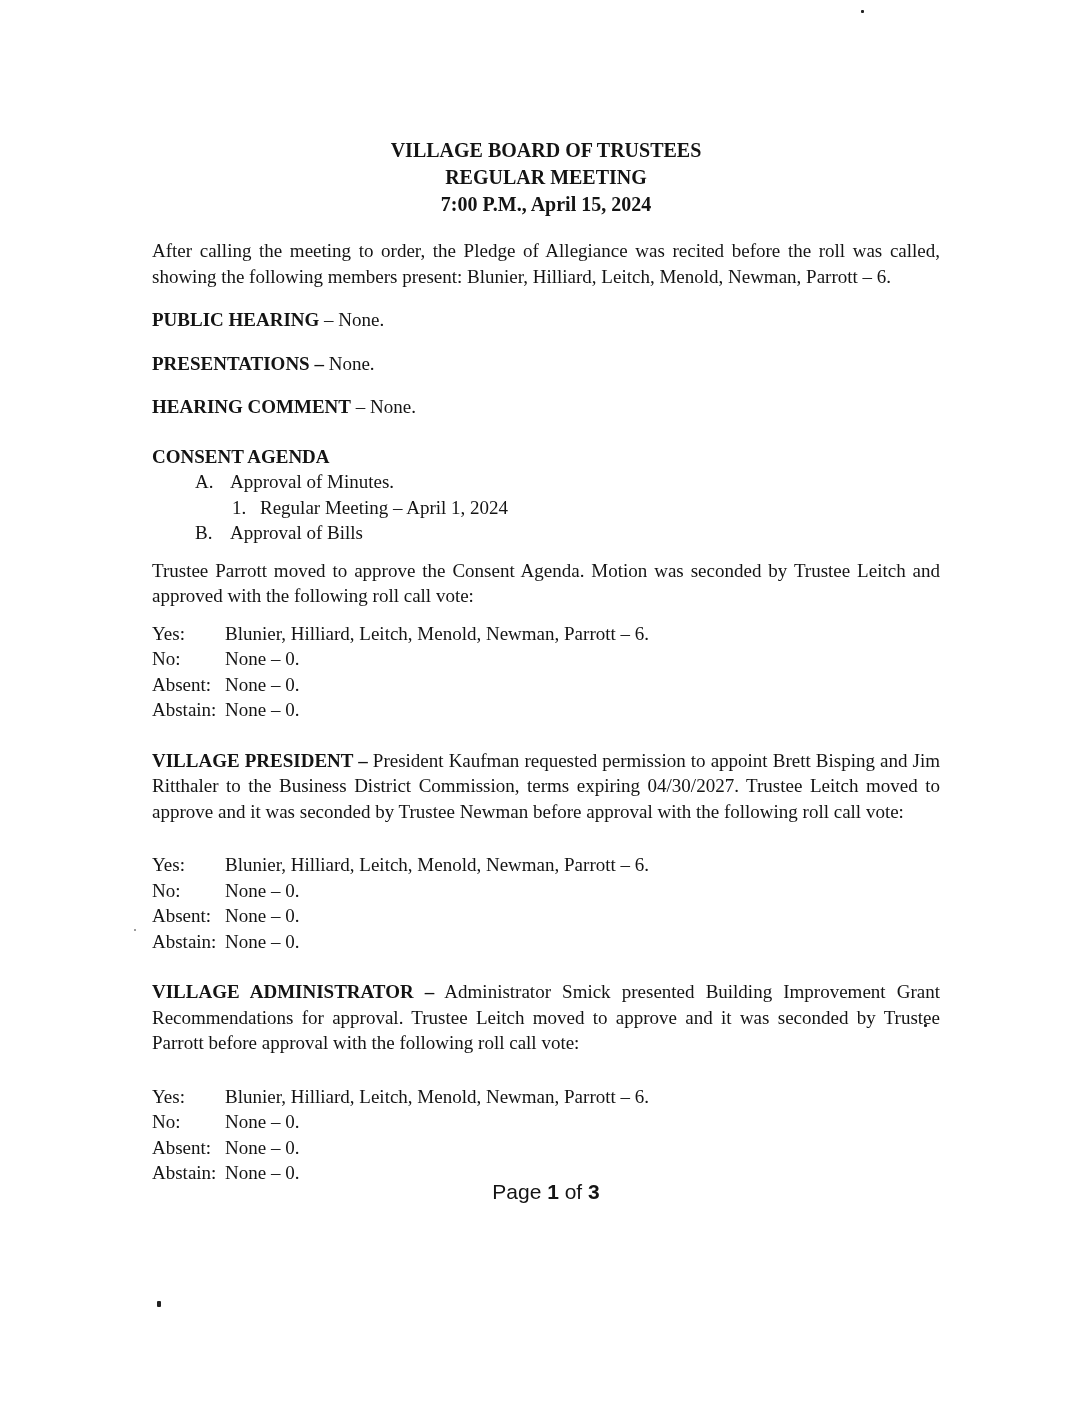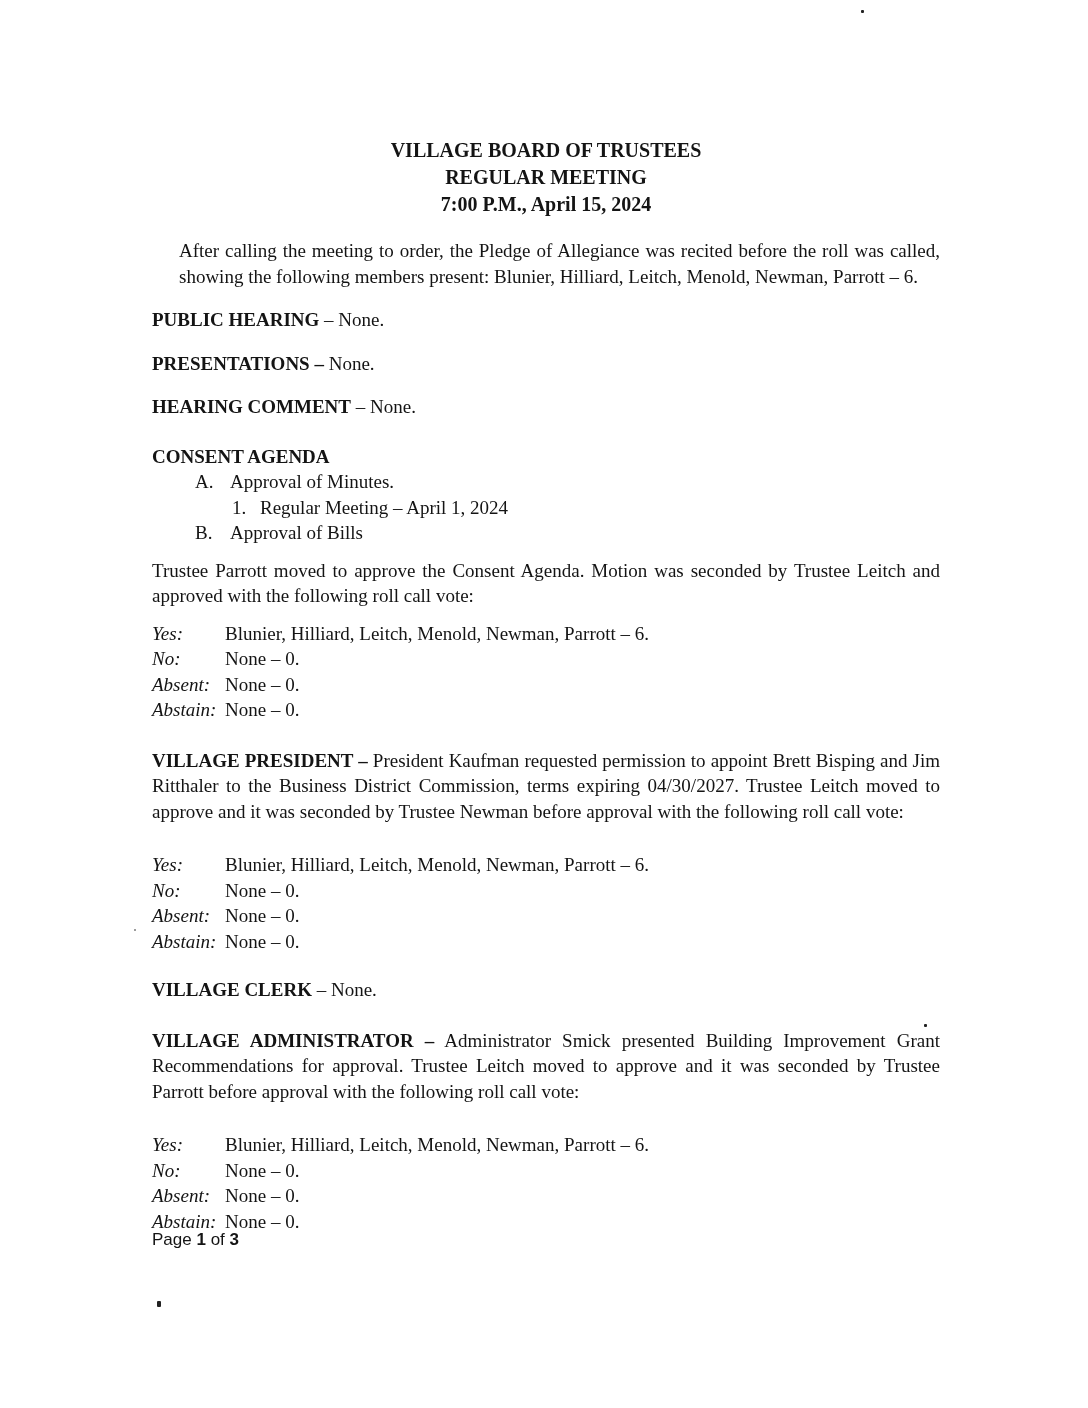--- a/index.html
+++ b/index.html
@@ -18,43 +18,44 @@
   }
   .content {
     position: absolute;
     left: 152px; top: 137px;
     width: 788px;
     font-size: 19px;
     line-height: 25.5px;
   }
   .title-block { text-align: center; font-weight: bold; font-size: 20px; line-height: 27px; }
   .para { margin: 0; text-align: justify; }
-  .intro { margin-top: 20px; margin-left: 27px; }
+  .intro { margin-top: 20px; }
   .sec { margin-top: 18px; }
   .sec-first { }
   .sec-label { font-weight: bold; }
   .consent-heading { margin-top: 24px; font-weight: bold; }
   .consent-item { }
   .consent-item .marker { display: inline-block; }
   .lvl1 { padding-left: 43px; }
   .lvl1 .marker { width: 35px; }
   .lvl2 { padding-left: 80px; }
   .lvl2 .marker { width: 28px; }
   .motion { margin-top: 12px; }
   .rollcall { margin-top: 12px; }
   .rollcall-spaced { margin-top: 28px; }
   .rc-row { }
-  .rc-label { display: inline-block; width: 73px; font-style: italic; }
+  .rc-label { display: inline-block; width: 73px; }
   .vp-para { margin-top: 25px; }
   .clerk-line { margin-top: 23px; }
   .admin-para { margin-top: 25px; }
   .footer {
     margin-top: -5px;
+    text-align: center;
     font-family: "Liberation Sans", sans-serif;
-    font-size: 17px;
+    font-size: 21px;
     line-height: 22px;
   }
   .footer .num { font-weight: bold; }
   .speck {
     position: absolute;
     background: #222;
     border-radius: 1px;
   }
   .speck-1 { left: 861px; top: 10px;  width: 3px; height: 3px; }
   .speck-2 { left: 924px; top: 1024px; width: 3px; height: 3px; }
@@ -138,23 +139,20 @@
         <span class="rc-label">No:</span><span>None – 0.</span>
       </div>
       <div class="rc-row">
         <span class="rc-label">Absent:</span><span>None – 0.</span>
       </div>
       <div class="rc-row">
         <span class="rc-label">Abstain:</span><span>None – 0.</span>
       </div>
     </div>
 
-    <div class="clerk-line">
-      <span class="sec-label">VILLAGE CLERK</span><span> – None.</span>
-    </div>
 
     <p class="para admin-para">
       <span class="sec-label">VILLAGE ADMINISTRATOR –</span><span> Administrator Smick presented Building Improvement Grant Recommendations for approval. Trustee Leitch moved to approve and it was seconded by Trustee Parrott before approval with the following roll call vote:</span>
     </p>
 
     <div class="rollcall rollcall-spaced">
       <div class="rc-row">
         <span class="rc-label">Yes:</span><span>Blunier, Hilliard, Leitch, Menold, Newman, Parrott – 6.</span>
       </div>
       <div class="rc-row">

